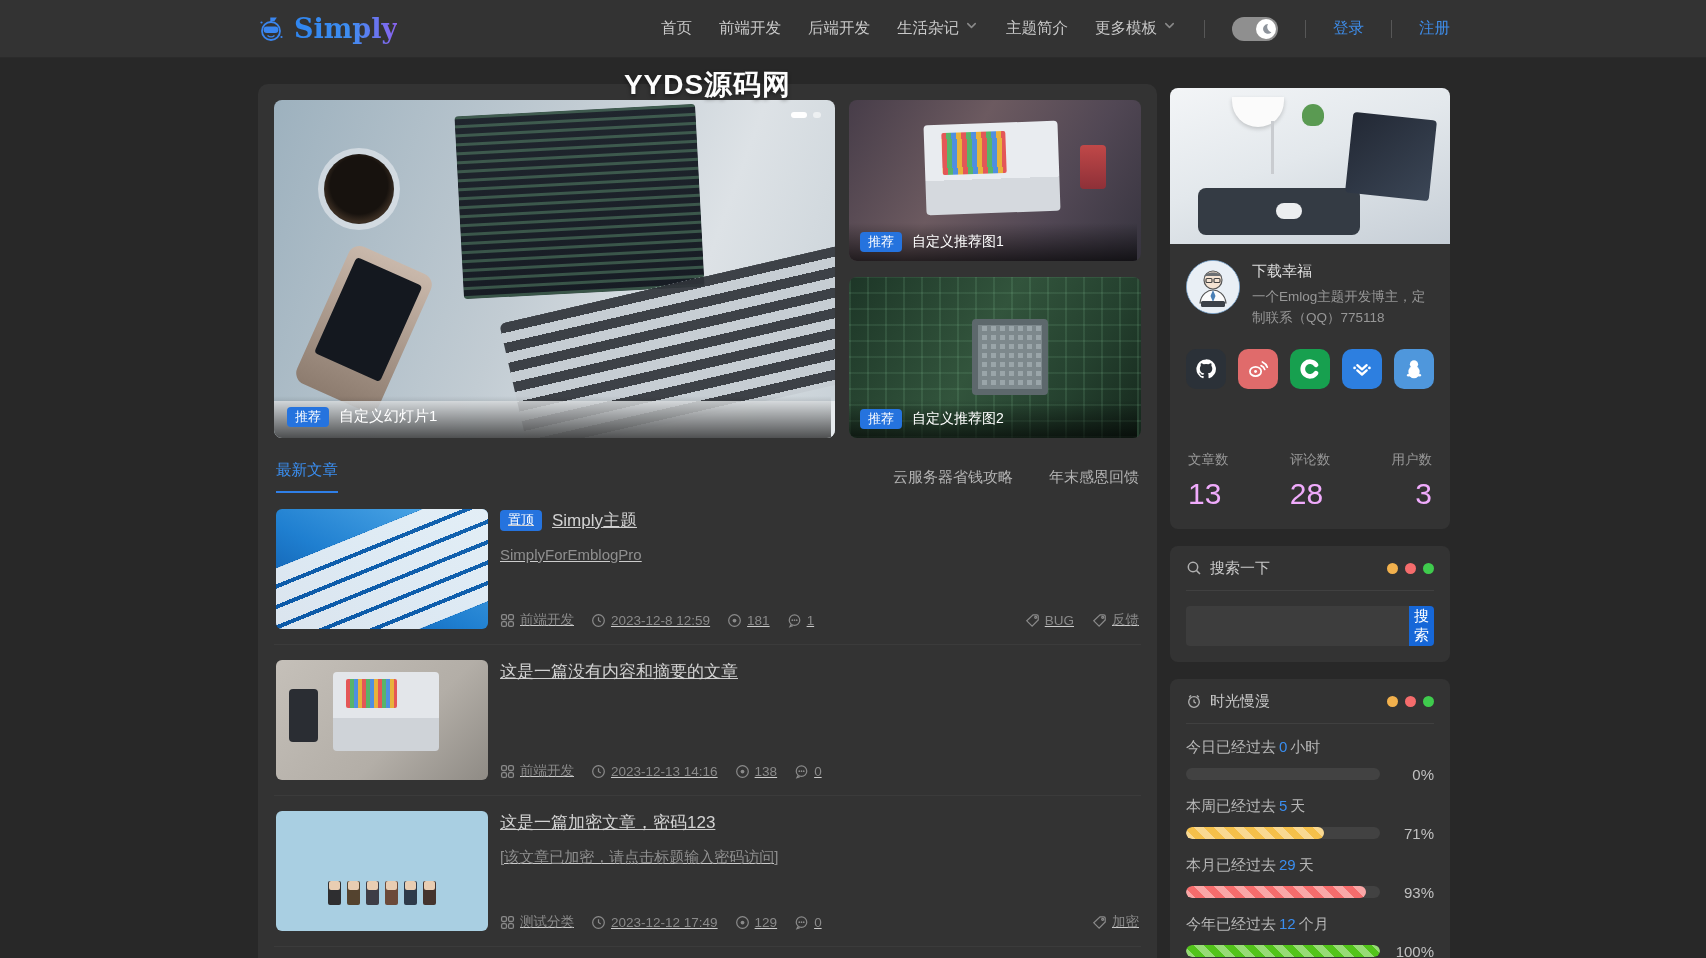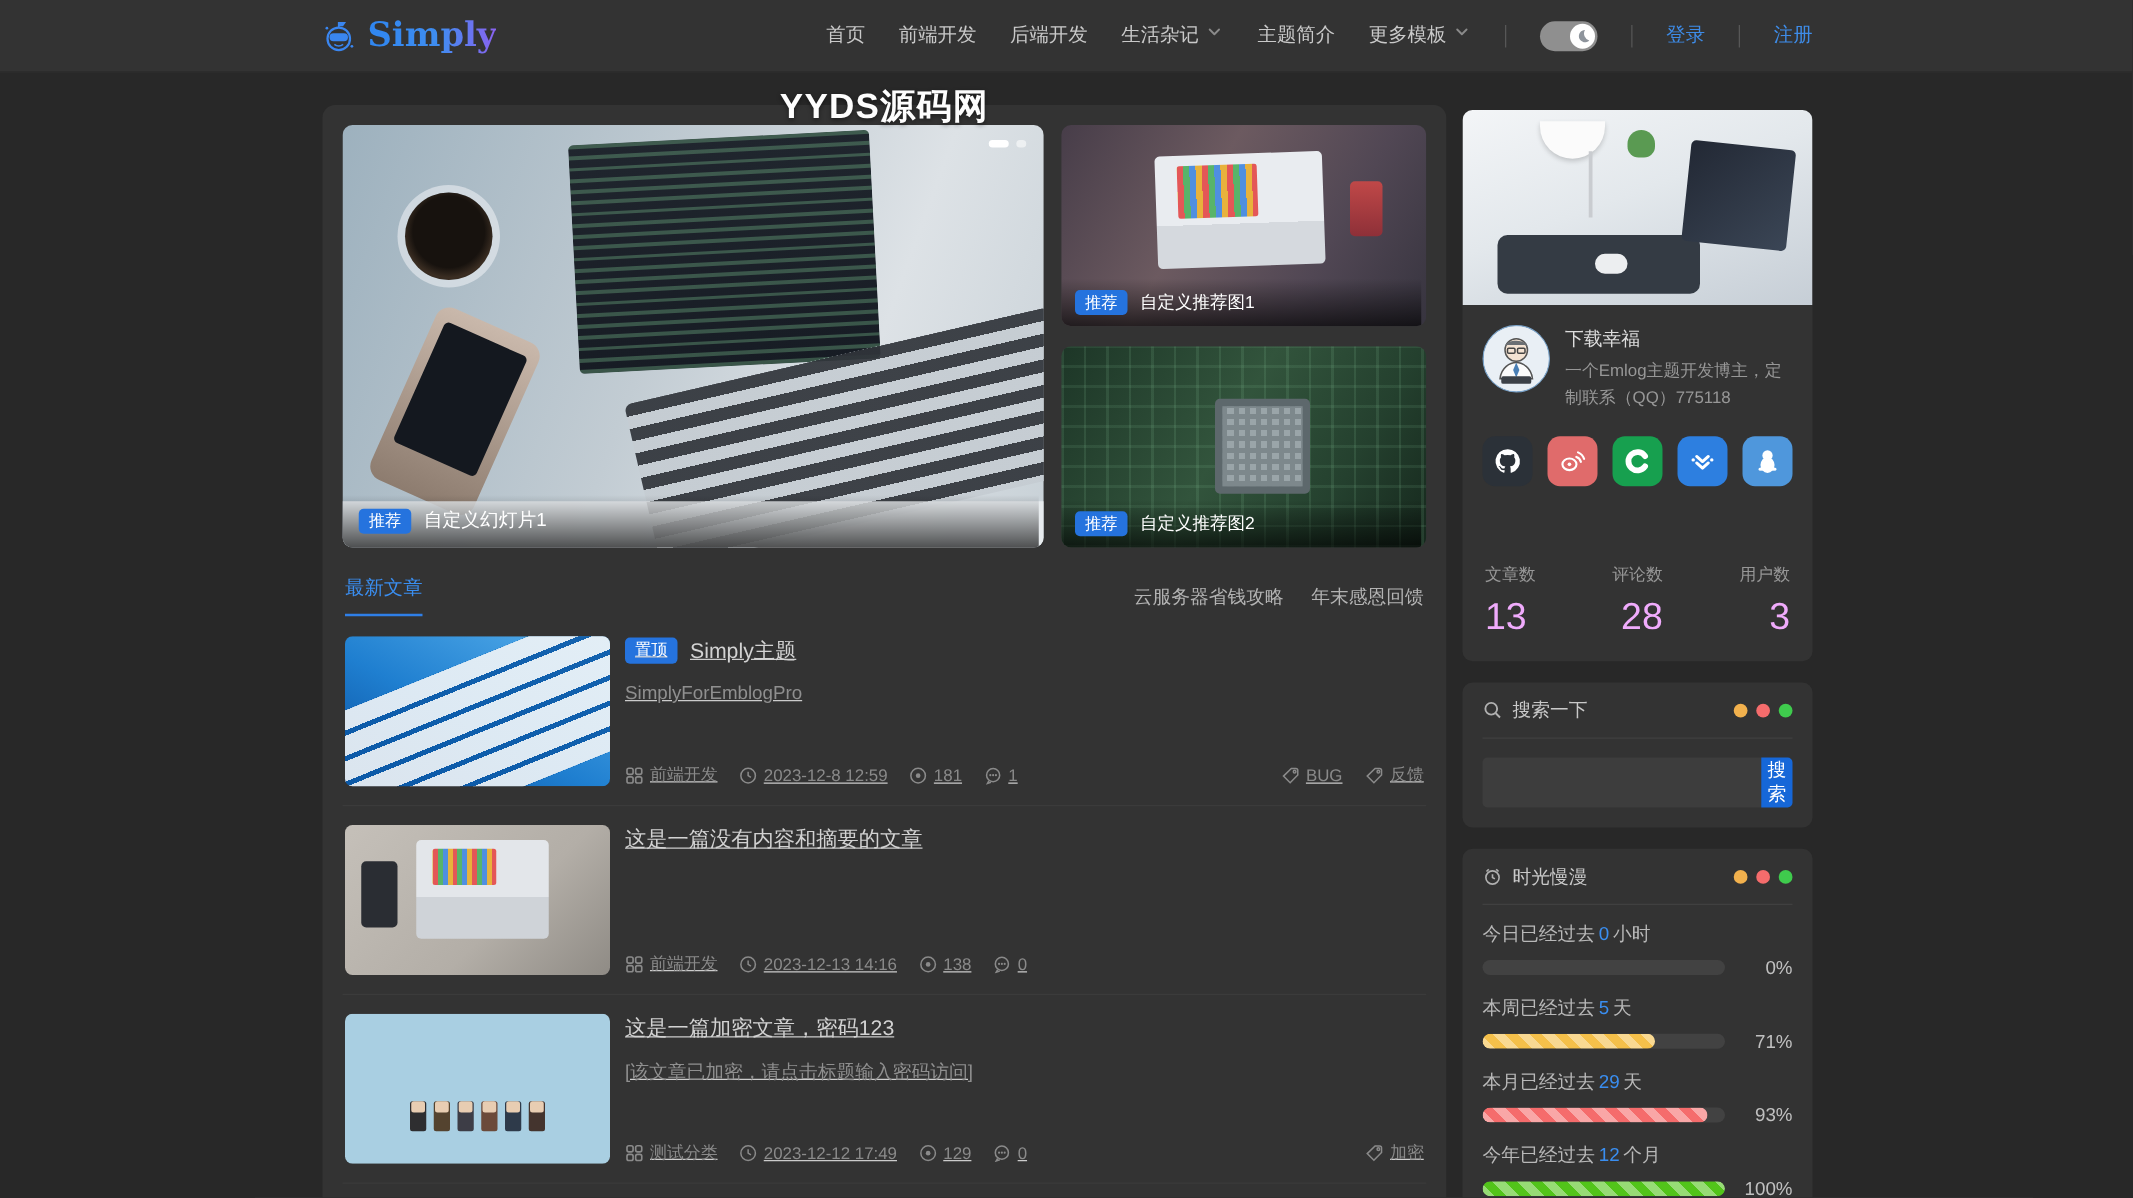--- a/index.html
+++ b/index.html
@@ -75,21 +75,21 @@
   .pix { width:13px; height:24px; border-radius:2px; }
   .pix::before { content:""; display:block; width:11px; height:9px; margin:0 auto; border-radius:2px; background:#e8cdb2; }
   .pix1 { background:#2e2e30; } .pix2 { background:#54432f; } .pix3 { background:#3d3d46; }
   .pix4 { background:#6b4a3a; } .pix5 { background:#2e3a4a; } .pix6 { background:#44342e; }
   .ph-dark { background:linear-gradient(120deg,#0f1726 0%,#1a2436 60%,#0c1320 100%); }
 
   
   .tabbar { display:flex; align-items:center; justify-content:space-between; margin-top:18px; padding:0 2px; }
   .tab-active { color:#3a8ef0; font-size:15.5px; position:relative; padding-bottom:12px; cursor:pointer; }
   .tab-active::after { content:""; position:absolute; left:0; right:0; bottom:0; height:2px; background:#2f7fe8; }
-  .tab-links { display:flex; gap:22px; font-size:15px; color:#b3b3b3; padding-bottom:10px;margin-top:12px; }
+  .tab-links { display:flex; gap:36px; font-size:15px; color:#b3b3b3; padding-bottom:10px;margin-top:12px; }
   .tab-links span { cursor:pointer; }
 
   
   .article { display:flex; gap:12px; padding:15px 2px; border-top:1px solid #3b3b3b;text-decoration:underline; }
   .article:first-child { border-top:none; padding-top:12px; }
   .thumb { position:relative; width:212px; height:120px; border-radius:6px; overflow:hidden; flex:none; cursor:pointer; }
   .art-body { flex:1; display:flex; flex-direction:column; min-height:120px; }
   .art-title-row { display:flex; align-items:center; gap:10px; }
   .art-title { font-size:17px; font-weight:normal; color:#d2d2d2; cursor:pointer; }
   .excerpt { margin-top:14px; font-size:15px; color:#8f8f8f; }
@@ -105,21 +105,21 @@
   .cover { position:relative; height:156px; border-radius:8px 8px 0 0; overflow:hidden; }
   .profile-row { display:flex; gap:12px; padding:16px 16px 6px; align-items:flex-start; }
   .avatar { width:54px; height:54px; border-radius:50%; flex:none; overflow:hidden; background:#e8eef4; border:1px solid #7ba3c9; }
   .p-name { font-size:15px; color:#dddddd; margin-top:2px; }
   .p-bio { font-size:13.5px; color:#979797; line-height:1.55; margin-top:6px; }
   .socials { display:flex; gap:12px; padding:14px 16px 4px; }
   .social { width:40px; height:40px; border-radius:10px; display:flex; align-items:center; justify-content:center; cursor:pointer; }
   .social svg { width:22px; height:22px; color:#ffffff; }
   .stats { display:flex; justify-content:space-between; padding:14px 18px 18px; }
   .stat { display:flex; flex-direction:column; gap:8px;margin-top:44px; }
-  .stat:nth-child(2) { text-align:right; }
+  .stat:nth-child(2) { text-align:left; }
   .stat:nth-child(3) { text-align:right; }
   .stat-label { font-size:13.5px; color:#979797; }
   .stat-value { font-family:Liberation Sans, sans-serif; font-size:30px; color:#f0abfc; }
 
   .card-pad { padding:13px 16px 16px; }
   .card-head { display:flex; align-items:center; gap:8px; color:#c9c9c9; font-size:15px; }
   .card-head .icon14 { color:#b0b0b0; width:16px; height:16px; }
   .head-dots { margin-left:auto; display:flex; gap:7px; }
   .hdot { width:11px; height:11px; border-radius:50%; }
   .card-divider { height:1px; background:#404040; margin:12px 0 0; }

